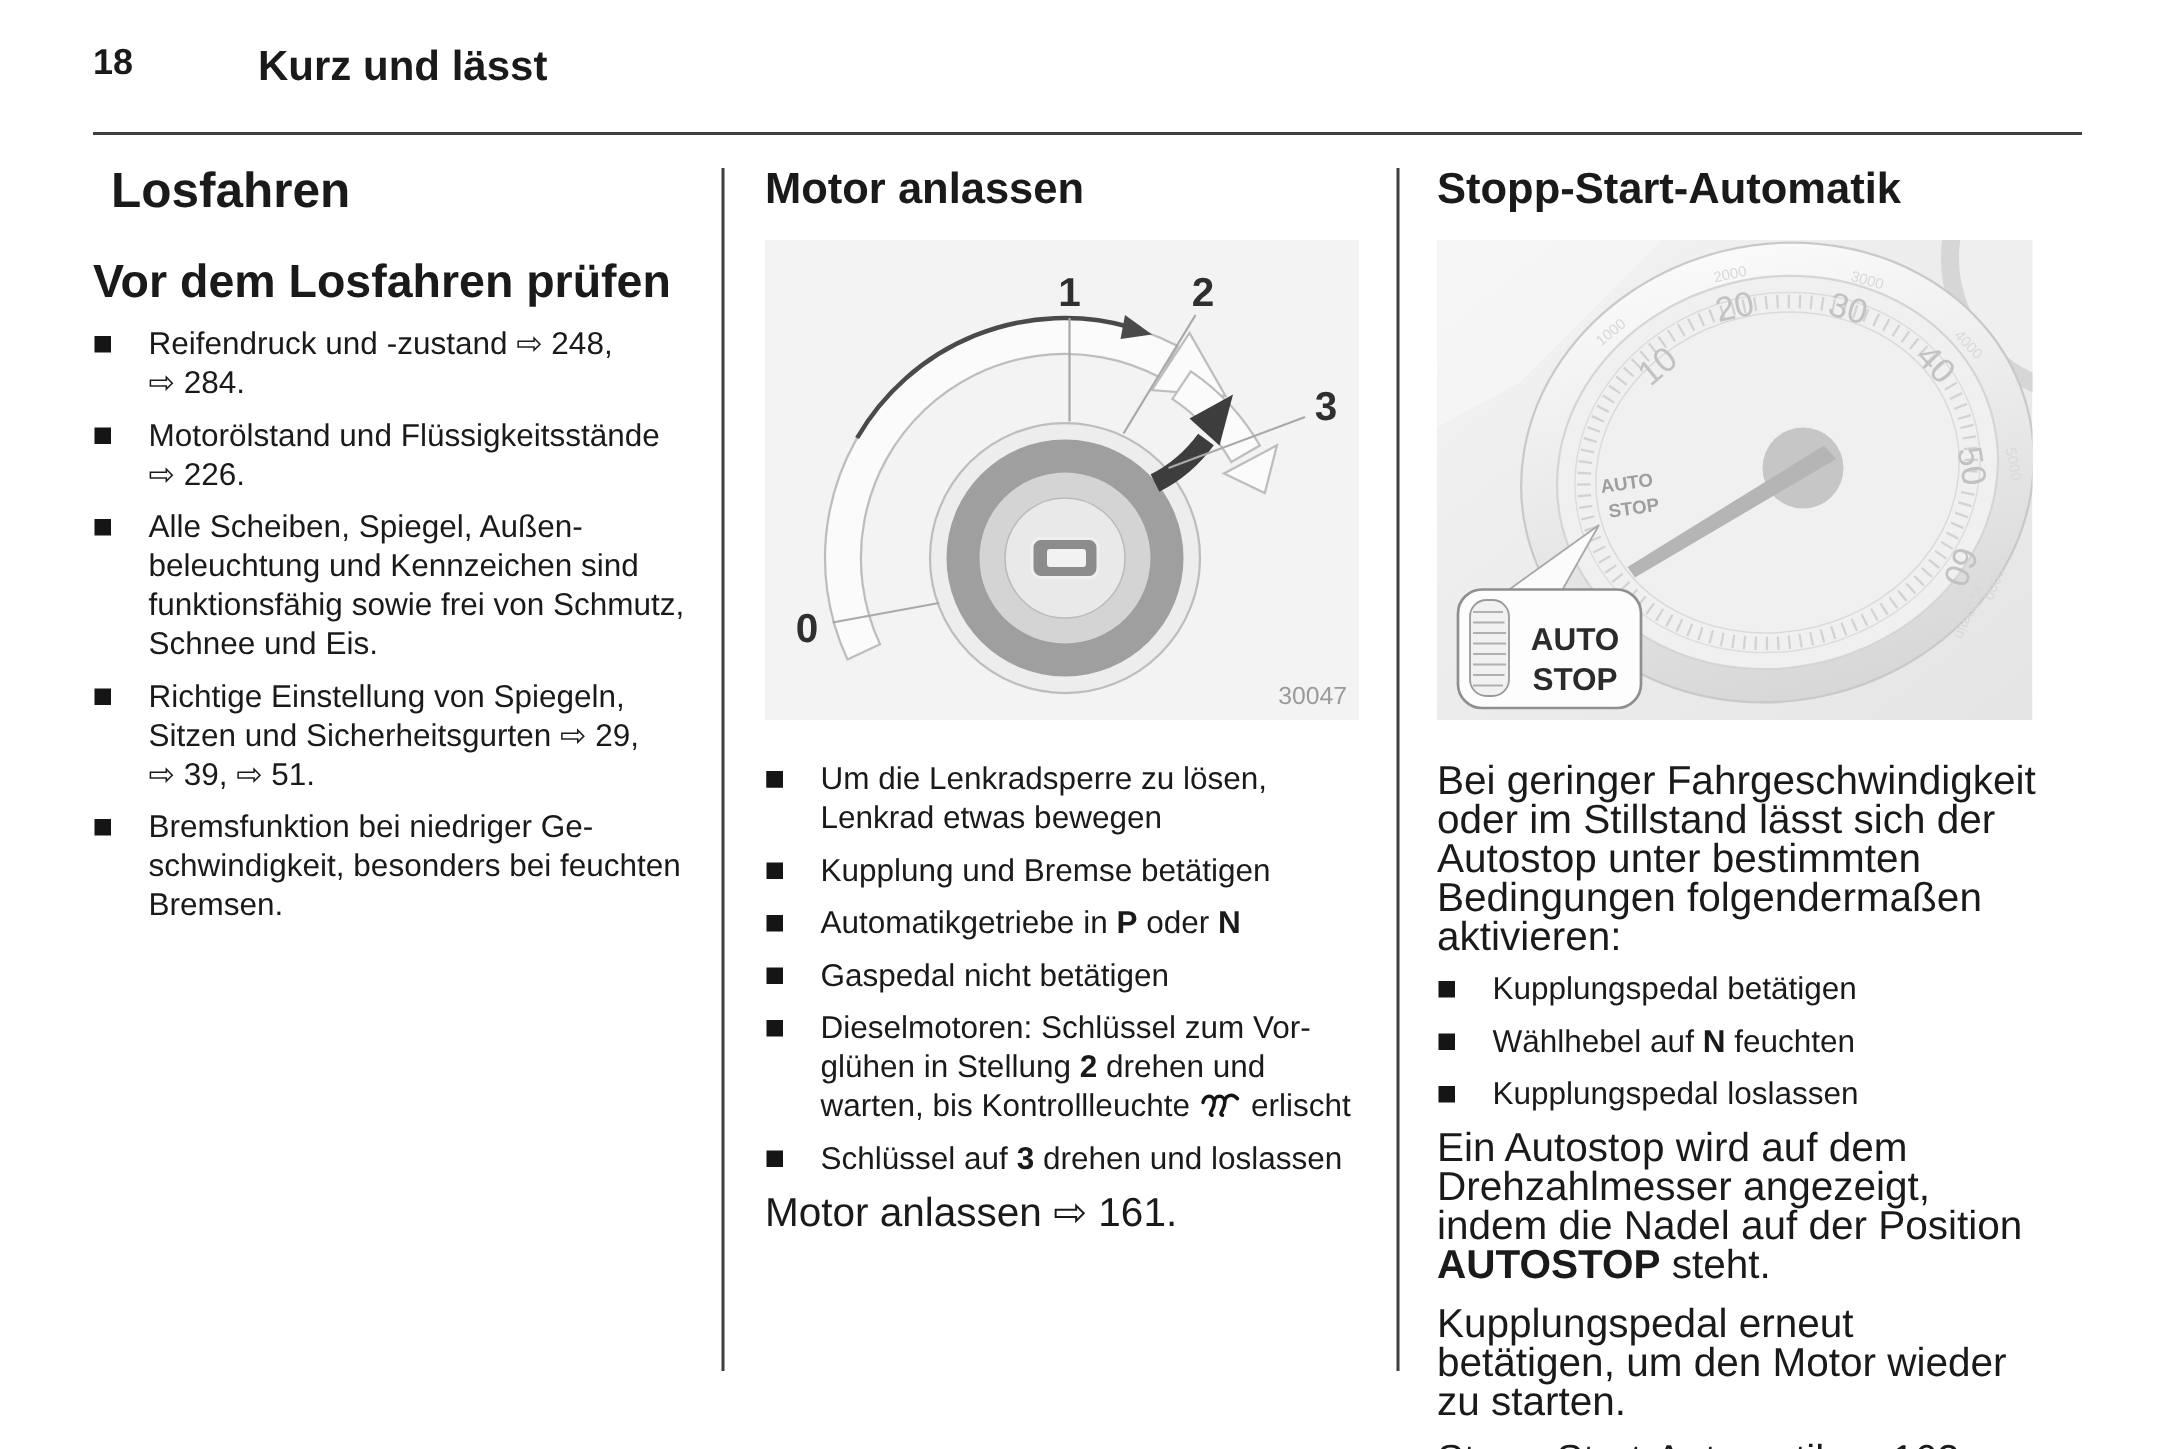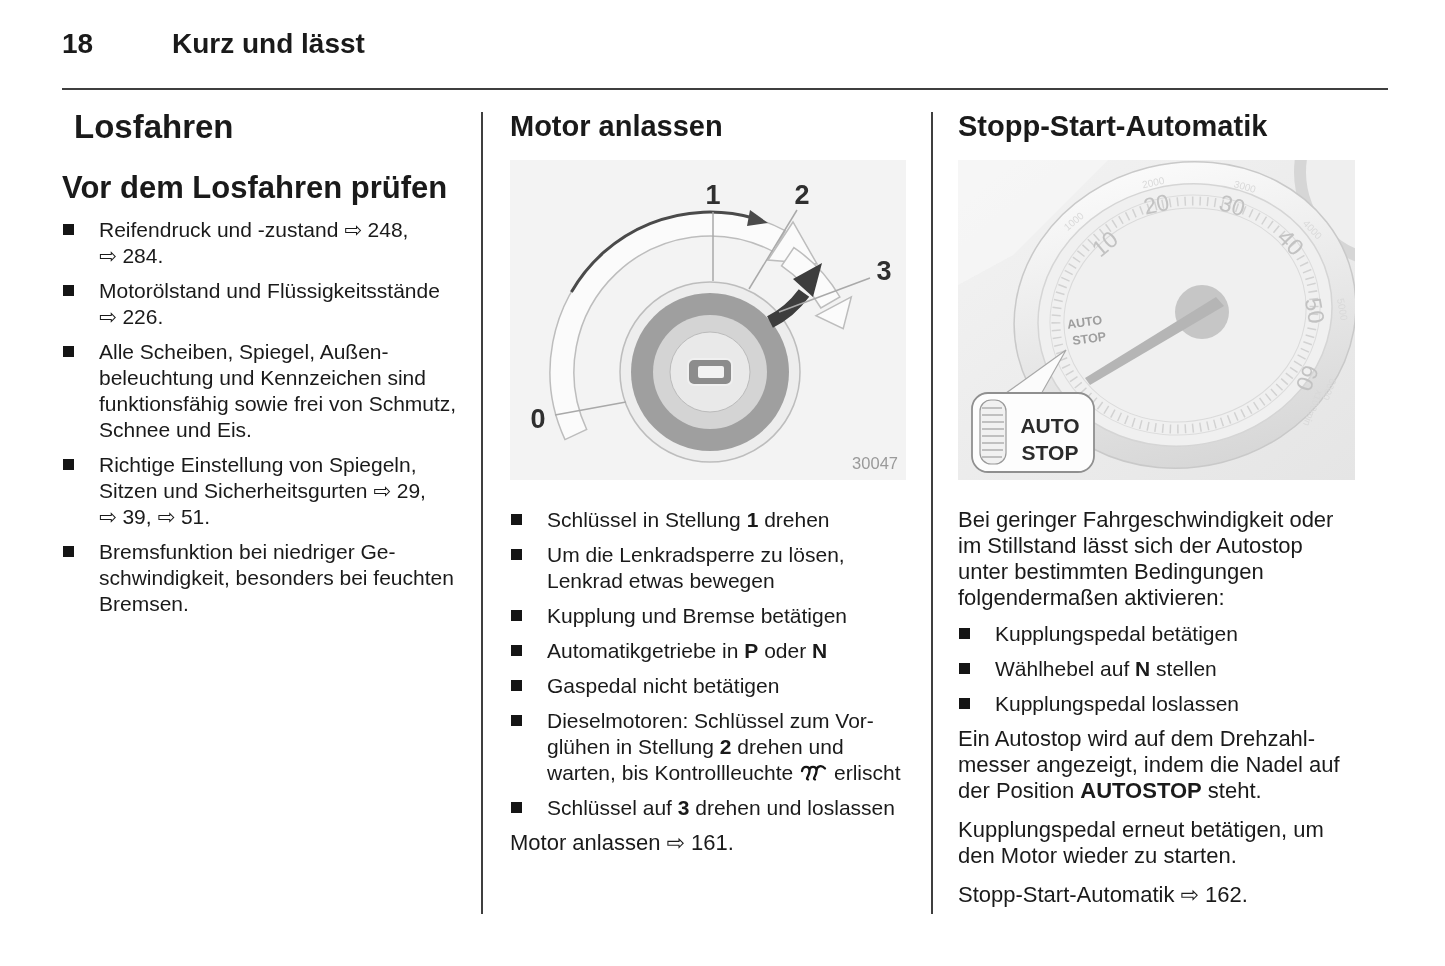--- a/index.html
+++ b/index.html
@@ -1,40 +1,40 @@
 <!DOCTYPE html>
 <html lang="de"><head>
 <meta charset="utf-8">
 <style>
   html,body{margin:0;padding:0;}
   body{
     position:relative;width:1445px;height:966px;background:#ffffff;
     font-family:"Liberation Sans","DejaVu Sans",sans-serif;color:#1a1a1a;
     overflow:hidden;
   }
-  .hdr-num{position:absolute;left:62px;top:28px;font-size:28px;font-weight:bold;}
+  .hdr-num{position:absolute;left:62px;top:28px;font-size:24px;font-weight:bold;}
   .hdr-title{position:absolute;left:172px;top:28px;font-size:28px;font-weight:bold;}
   .rule{position:absolute;left:62px;top:88px;width:1326px;height:2px;background:#3f3f3f;}
   .vdiv{position:absolute;top:112px;width:2px;height:802px;background:#3f3f3f;}
   #vdiv1{left:481px;} #vdiv2{left:931px;}
   .col{position:absolute;top:110px;}
   #col1{left:62px;width:398px;}
   #col2{left:510px;width:396px;}
   #col3{left:958px;width:400px;}
   h1{font-size:33px;font-weight:bold;margin:0 0 26px 12px;line-height:1.05;}
   h2.colhead{font-size:29px;font-weight:bold;margin:0;line-height:1.15;}
   h3.sub{font-size:31px;font-weight:bold;margin:0 0 12px 0;line-height:1.1;}
   .figure{margin:17px 0 27px 0;line-height:0;}
   ul.blist{list-style:none;margin:0;padding:0;}
   ul.blist li{
     position:relative;padding-left:37px;margin:0 0 9px 0;
     font-size:21px;line-height:26px;
   }
   .sq{position:absolute;left:1px;top:7px;width:11px;height:11px;background:#151515;}
-  p.body{font-size:22px;line-height:26px;margin:0 0 13px 0;}
+  p.body{font-size:27px;line-height:26px;margin:0 0 13px 0;}
   p.tight{margin-bottom:10px;}
   .b{font-weight:bold;}
   .inline-icon{vertical-align:-4px;margin:0 1px;}
   svg text{font-family:"Liberation Sans","DejaVu Sans",sans-serif;}
 </style>
 </head>
 <body>
 
 <div class="hdr-num">18</div>
 <div class="hdr-title">Kurz und lässt</div>
@@ -87,21 +87,21 @@
 
       <text x="203" y="44" text-anchor="middle" font-size="27" font-weight="bold" fill="#2f2f2f">1</text>
       <text x="292" y="44" text-anchor="middle" font-size="27" font-weight="bold" fill="#2f2f2f">2</text>
       <text x="374" y="120" text-anchor="middle" font-size="27" font-weight="bold" fill="#2f2f2f">3</text>
       <text x="28" y="268" text-anchor="middle" font-size="27" font-weight="bold" fill="#2f2f2f">0</text>
       <text x="388" y="309" text-anchor="end" font-size="16.5" fill="#9a9a9a">30047</text>
     </svg>
   </div>
 
   <ul class="blist">
-    <li><span class="sq"></span><span><span>Schlüssel in Stellung </span><span class="b">1</span><span> drehen</span></span></li>
+    <li><span class="sq"></span></li>
     <li><span class="sq"></span><span><span>Um die Lenkradsperre zu lösen, Lenkrad etwas bewegen</span></span></li>
     <li><span class="sq"></span><span><span>Kupplung und Bremse betätigen</span></span></li>
     <li><span class="sq"></span><span><span>Automatikgetriebe in </span><span class="b">P</span><span> oder </span><span class="b">N</span></span></li>
     <li><span class="sq"></span><span><span>Gaspedal nicht betätigen</span></span></li>
     <li><span class="sq"></span><span><span>Dieselmotoren: Schlüssel zum Vor­glühen in Stellung </span><span class="b">2</span><span> drehen und warten, bis Kontrollleuchte </span>
   <svg class="inline-icon" width="27" height="21" viewBox="0 0 27 21">
     <path d="M2,8 C3,2.5 9.5,2.5 9.5,8 C9.5,13 5,15.5 8,16.5 M9.5,8 C9.5,2.5 16.5,2.5 16.5,8 C16.5,13 12,15.5 15,16.5 M16.5,8 C16.5,3 21.5,1.5 25,5.5" fill="none" stroke="#141414" stroke-width="2.3" stroke-linecap="round"></path>
   </svg>
 <span> er­lischt</span></span></li>
     <li><span class="sq"></span><span><span>Schlüssel auf </span><span class="b">3</span><span> drehen und loslas­sen</span></span></li>
@@ -166,19 +166,19 @@
         <path d="M24,248 h20 M24,255 h21 M24,262 h22 M24,269 h22 M24,276 h22 M24,283 h22 M24,290 h21 M24,297 h20" stroke="#b0b0b0" stroke-width="1.4" fill="none"></path>
       </g>
       <text x="92" y="273" text-anchor="middle" font-size="21" font-weight="bold" fill="#2b2b2b">AUTO</text>
       <text x="92" y="300" text-anchor="middle" font-size="21" font-weight="bold" fill="#2b2b2b">STOP</text>
     </svg>
   </div>
 
   <p class="body tight"><span>Bei geringer Fahrgeschwindigkeit oder im Stillstand lässt sich der Autostop unter bestimmten Bedin­gungen folgendermaßen aktivieren:</span></p>
   <ul class="blist">
     <li><span class="sq"></span><span><span>Kupplungspedal betätigen</span></span></li>
-    <li><span class="sq"></span><span><span>Wählhebel auf </span><span class="b">N</span><span> stellen</span></span></li>
+    <li><span class="sq"></span><span><span>Wählhebel auf </span><span class="b">N</span><span> feuchten</span></span></li>
     <li><span class="sq"></span><span><span>Kupplungspedal loslassen</span></span></li>
   </ul>
   <p class="body" style="margin-top:4px;"><span>Ein Autostop wird auf dem Drehzahl­messer angezeigt, indem die Nadel auf der Position </span><span class="b">AUTOSTOP</span><span> steht.</span></p>
   <p class="body"><span>Kupplungspedal erneut betätigen, um den Motor wieder zu starten.</span></p>
   <p class="body"><span>Stopp-Start-Automatik ⇨&nbsp;162.</span></p>
 </section>
 
 </body></html>

